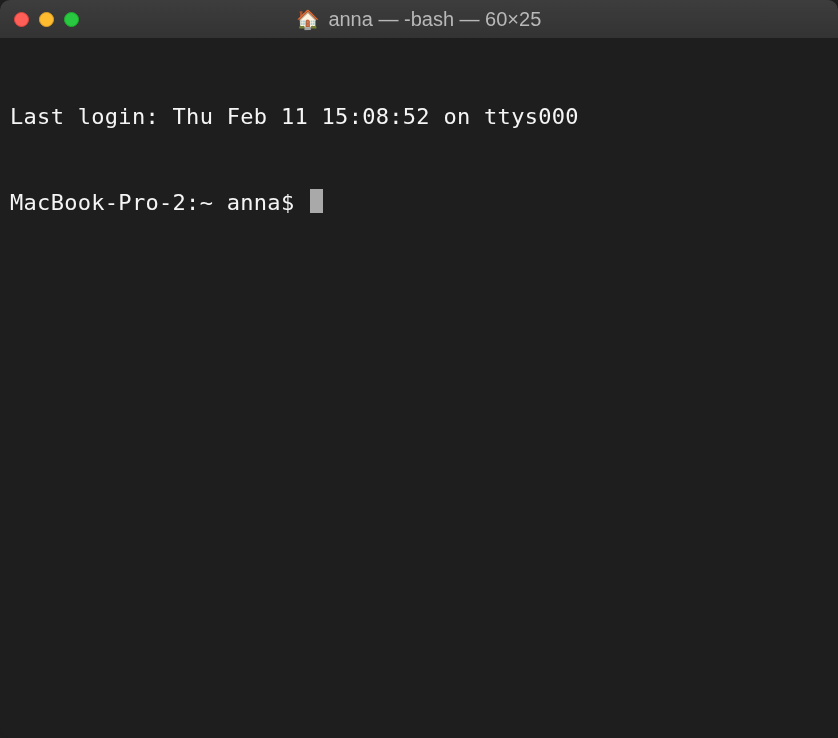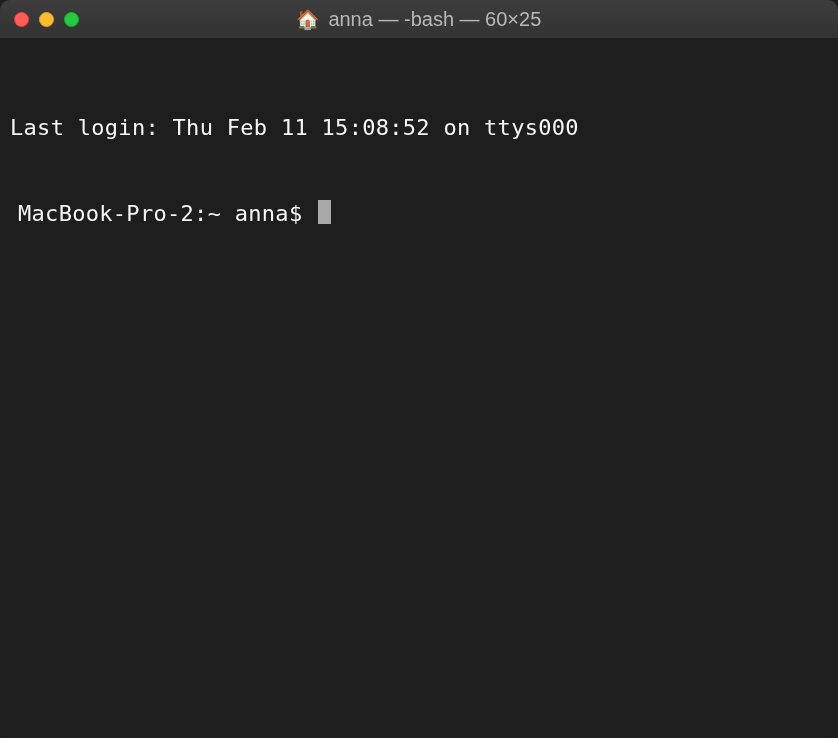--- a/index.html
+++ b/index.html
@@ -70,34 +70,33 @@
     }
     .title-text {
       color: #b8b8b8;
       font-family: Liberation Sans, sans-serif;
       font-size: 20px;
       font-weight: 400;
     }
     .terminal-body {
       flex: 1;
       background: #1e1e1e;
-      padding: 19px 10px;
+      padding: 8px 10px;
       font-size: 22px;
       line-height: 1.3;
       color: #f5f5f5;
       cursor: text;
       white-space: pre;
       letter-spacing: 0.3px;
     }
     .line {
       display: block;
     }
     .prompt-line {
       display: flex;
-      margin-left: 8px;
     }
     .cursor {
       display: inline-block;
       width: 13px;
       height: 24px;
       background: #a9a9a9;
       margin-left: 2px;
       vertical-align: middle;
     }
   </style>

